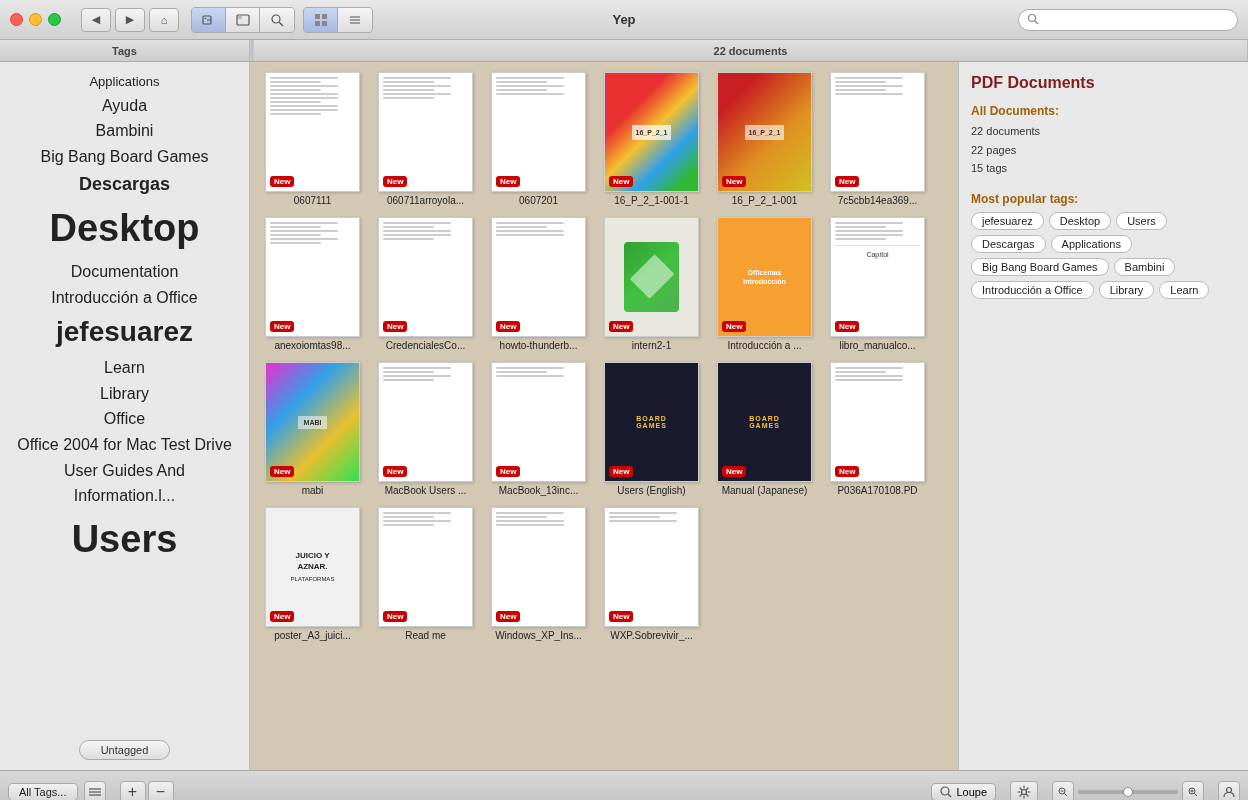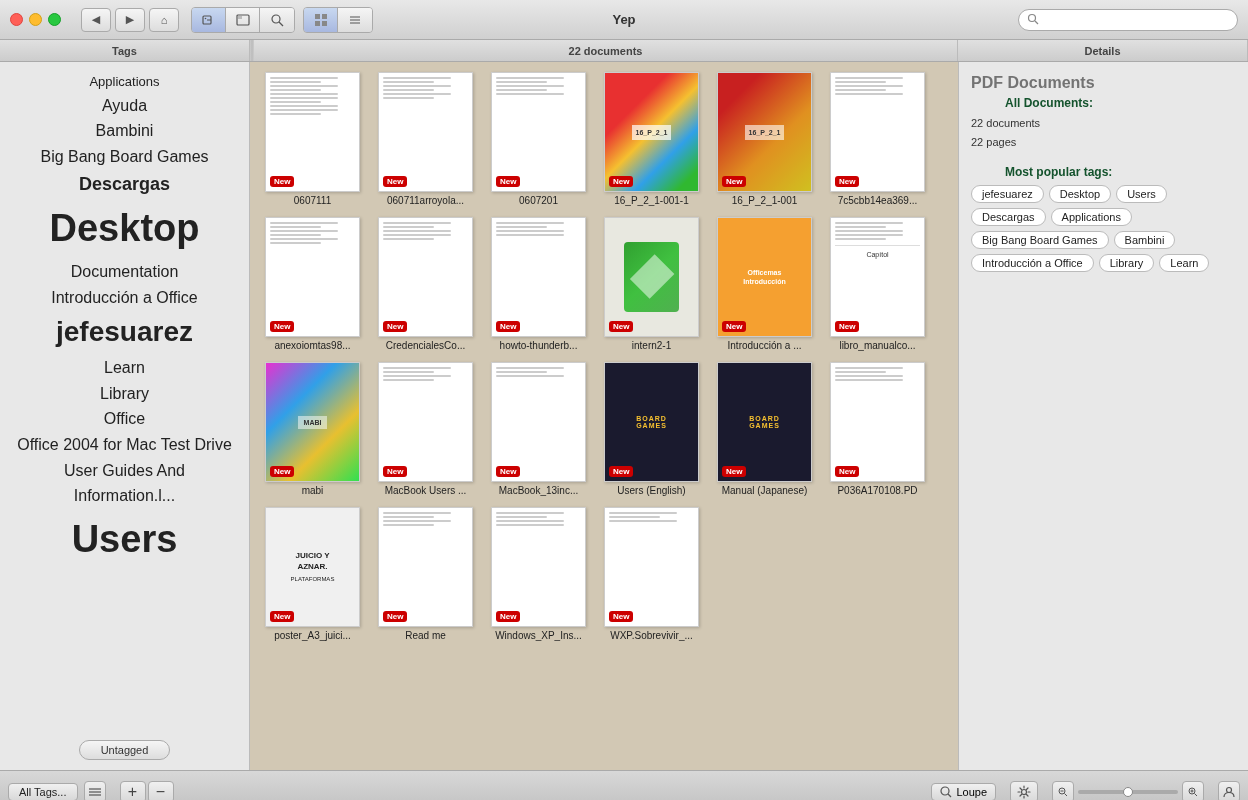--- a/index.html
+++ b/index.html
@@ -245,29 +245,28 @@
     .details-panel {
       width: 290px;
       background: #e8e8e8;
       border-left: 1px solid #bbb;
       padding: 12px;
       overflow-y: auto;
     }
     .details-title {
       font-size: 16px;
       font-weight: bold;
-      color: #737373;
-      margin-bottom: 4px;
+      color: #7f1d1d;
+      margin-bottom: 12px;
     }
     .details-section-title {
       font-size: 12px;
       font-weight: bold;
-      color: #14532d;
+      color: #a16207;
       margin-bottom: 4px;
-      margin-left: 34px;
     }
     .details-stat {
       font-size: 11px;
       color: #333;
       line-height: 1.7;
     }
     .details-section {
       margin-bottom: 14px;
     }
     .tags-list {
@@ -456,23 +455,20 @@
 </div>
 
 <div class="column-headers">
   <div class="col-header tags">
     <span>Tags</span>
   </div>
   <div class="divider"></div>
   <div class="col-header docs">
     <span>22 documents</span>
   </div>
-  <div class="col-header details">
-    <span>Details</span>
-  </div>
 </div>
 
 <div class="main-content">
 
   <div class="sidebar">
     <div class="tag-item size-medium">Applications</div>
     <div class="tag-item size-small">Ayuda</div>
     <div class="tag-item size-small">Bambini</div>
     <div class="tag-item size-small">Big Bang Board Games</div>
     <div class="tag-item size-large">Descargas</div>
@@ -761,20 +757,21 @@
     </div>
   </div>
 
   <div class="details-panel">
     <div class="details-title">PDF Documents</div>
 
     <div class="details-section">
       <div class="details-section-title">All Documents:</div>
       <div class="details-stat">22 documents</div>
       <div class="details-stat">22 pages</div>
+      <div class="details-stat">15 tags</div>
     </div>
 
     <div class="details-section">
       <div class="details-section-title">Most popular tags:</div>
       <div class="tags-list">
         <div class="tag-chip">jefesuarez</div>
         <div class="tag-chip">Desktop</div>
         <div class="tag-chip">Users</div>
         <div class="tag-chip">Descargas</div>
         <div class="tag-chip">Applications</div>

